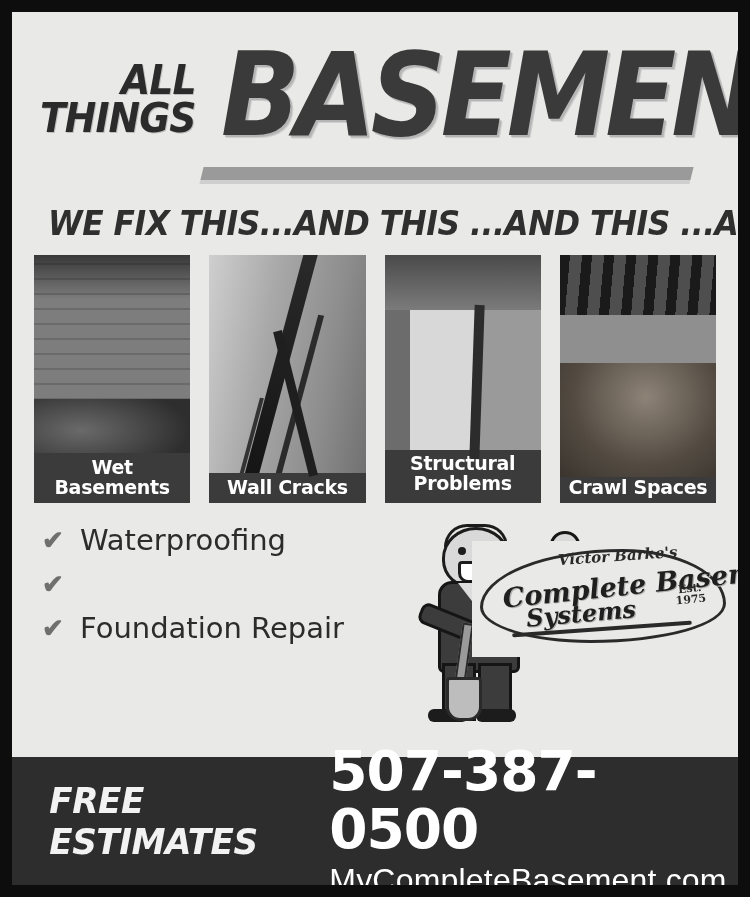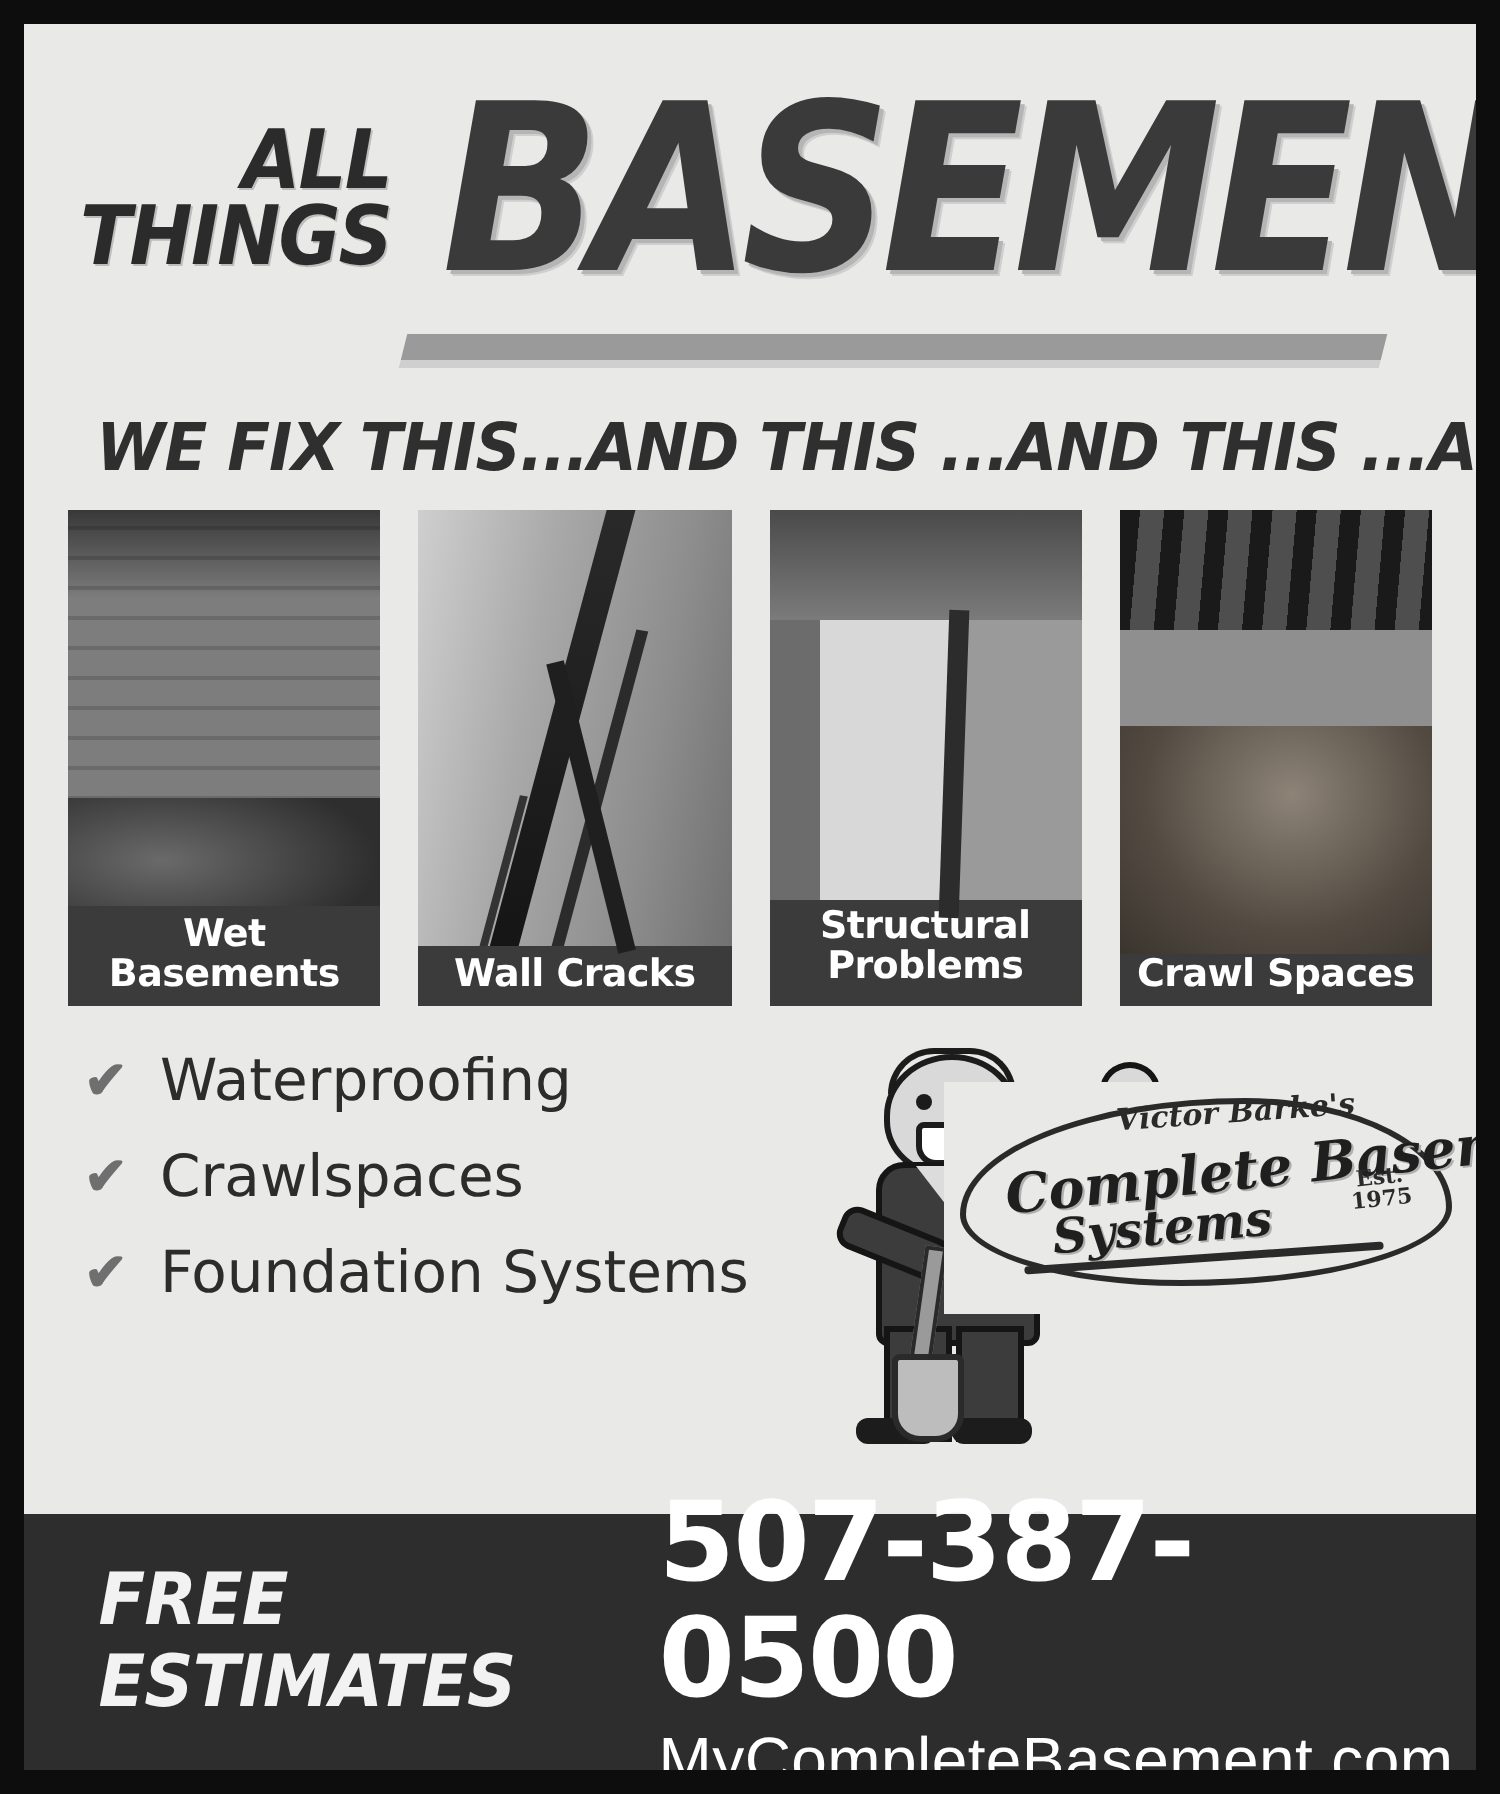--- a/index.html
+++ b/index.html
@@ -422,25 +422,24 @@
     </div>
 
     <div class="mid">
       <div class="services">
         <div class="svc">
           <span class="check">✔</span>
           <span class="svc-label">Waterproofing</span>
         </div>
         <div class="svc">
           <span class="check">✔</span>
-          <span class="svc-label">Crawlspaces</span>
         </div>
         <div class="svc">
           <span class="check">✔</span>
-          <span class="svc-label">Foundation Systems</span>
+          <span class="svc-label">Foundation Repair</span>
         </div>
       </div>
 
       <div class="brand-area">
 
         <div class="mascot">
           <div class="m-arm-up"></div>
           <div class="m-hand-up"></div>
           <div class="m-hair"></div>
           <div class="m-head"></div>

